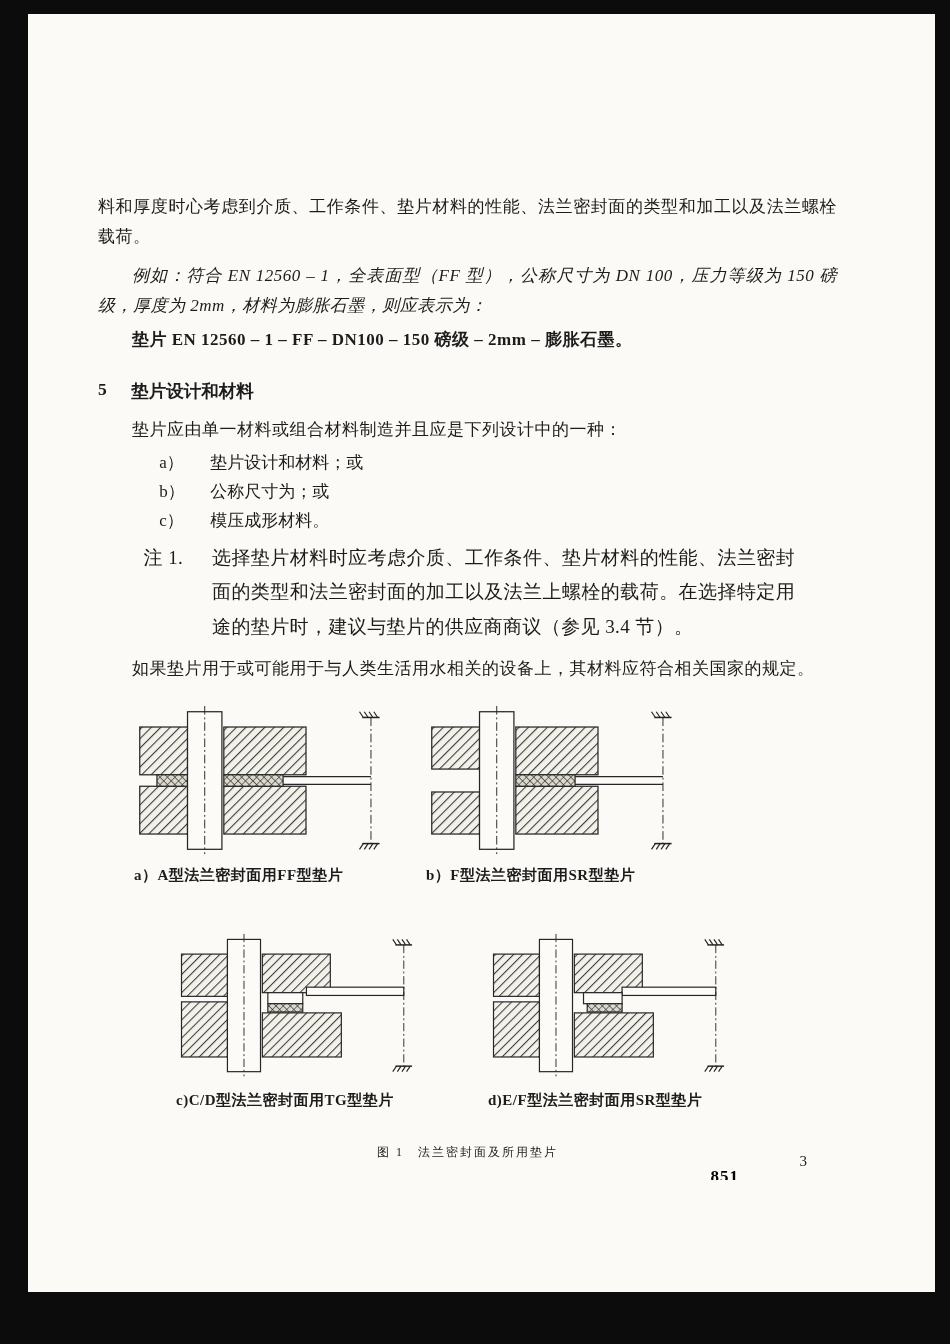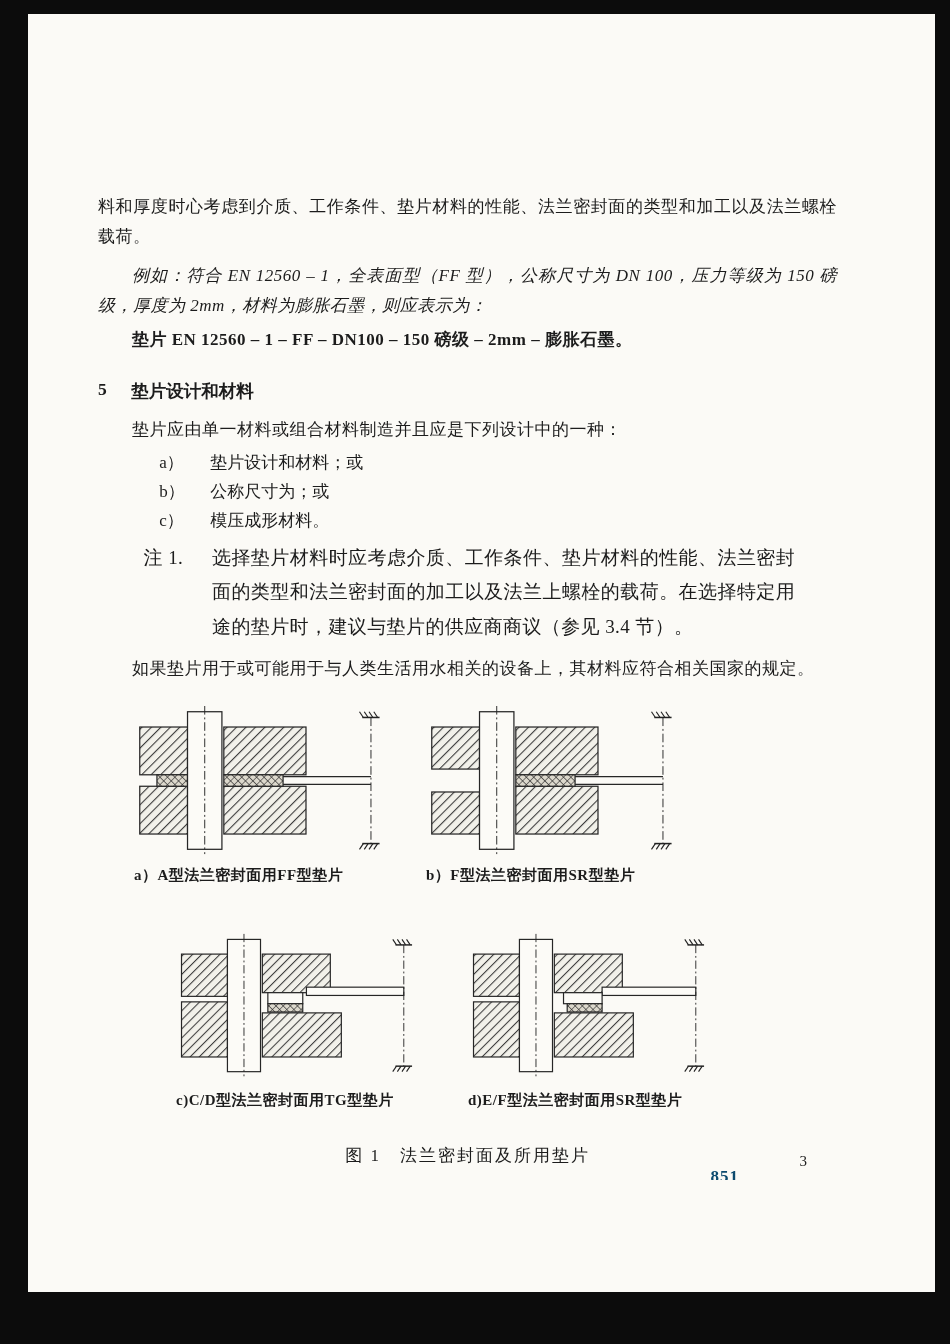--- a/index.html
+++ b/index.html
@@ -54,48 +54,48 @@
     line-height:1.8;
     letter-spacing:0.4px;
   }
   .note .lbl{flex:0 0 auto;width:3.6em;}
   .note .txt{text-align:justify;}
   .water{margin-top:10px;}
   
   .fig-area{margin-top:22px;}
   .fig-row{display:flex;}
   .fig-row.row1{padding-left:36px;gap:34px;margin-bottom:46px;}
-  .fig-row.row2{padding-left:78px;gap:44px;}
+  .fig-row.row2{padding-left:78px;gap:64px;}
   .fig-cell{margin:0;}
   .fig-cell svg{display:block;}
   .fig-sublabel{
     margin-top:10px;
     font-size:15px;
     font-weight:600;
     letter-spacing:0.5px;
   }
   .fig-caption{
     margin-top:34px;
     text-align:center;
-    font-size:17px;
+    font-size:12px;
     letter-spacing:2px;
   }
   .page-number{
     position:absolute;
     right:128px;
     bottom:122px;
     font-size:15px;
   }
   .footer-artifact{
     position:absolute;
     right:196px;
     bottom:112px;
     font-size:17px;
     font-weight:700;
-    color:#0c4a6e;
+    color:#000000;
     height:13px;
     overflow:hidden;
     letter-spacing:1px;
   }
   .defs-holder{position:absolute;width:0;height:0;overflow:hidden;}
 </style>
 </head>
 <body>
 
 <div class="defs-holder">

